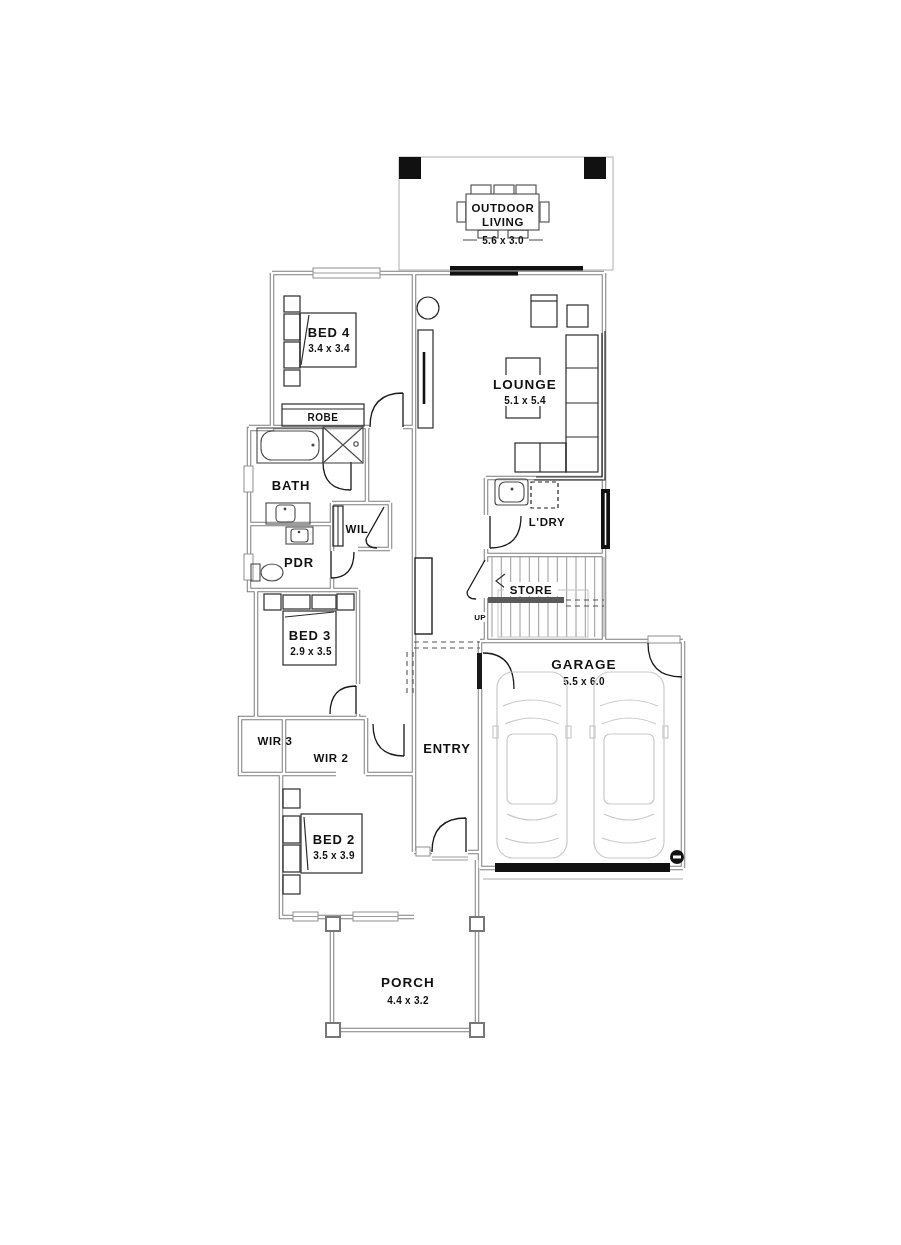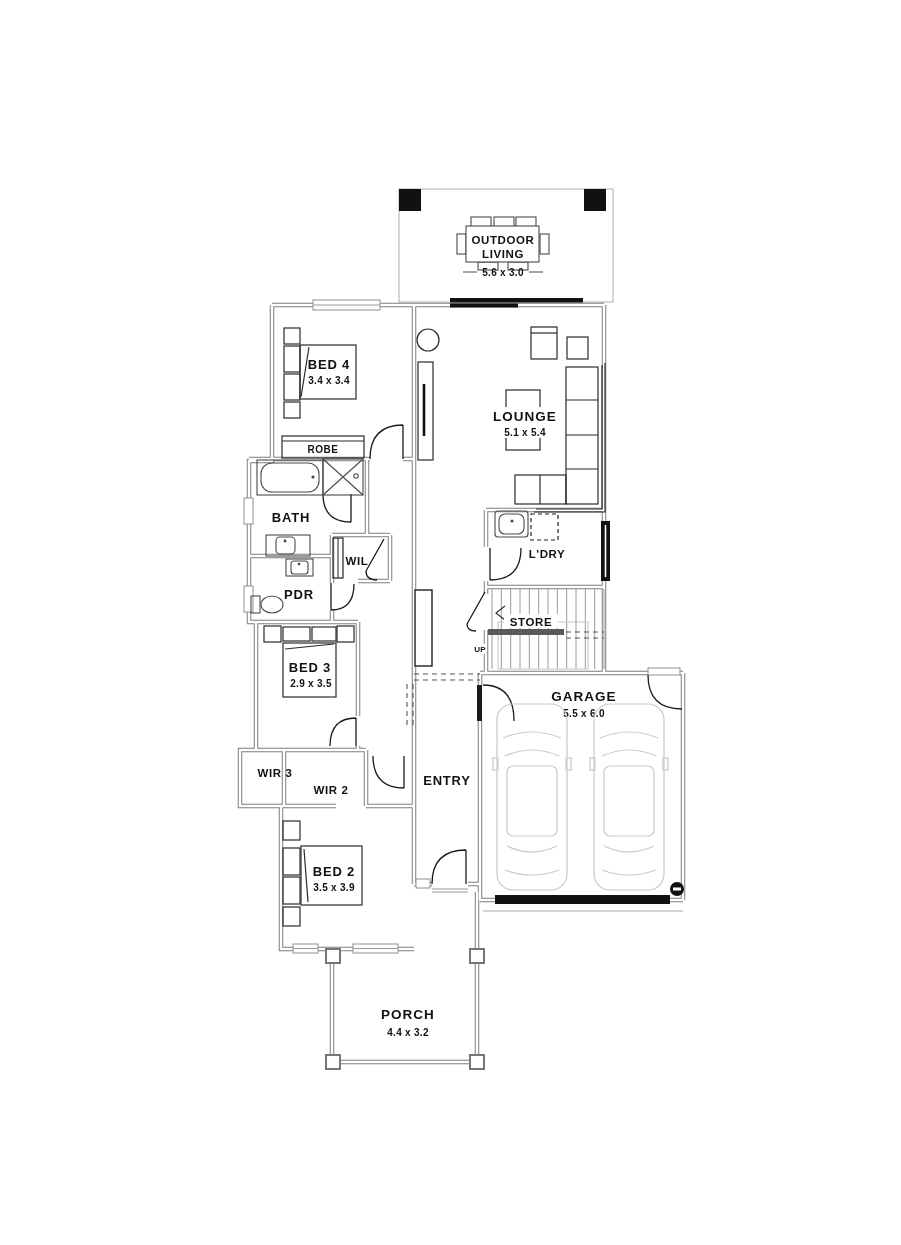--- a/index.html
+++ b/index.html
@@ -1,17 +1,17 @@
 <!DOCTYPE html>
 <html><head>
 <meta charset="utf-8">
 <style>
   html,body{margin:0;padding:0;background:#ffffff;}
   #canvas{position:relative;width:901px;height:1087px;background:#ffffff;overflow:hidden;
-          font-family:"Liberation Sans",sans-serif;margin-top:32px;}
+          font-family:"Liberation Sans",sans-serif;}
   svg{position:absolute;left:0;top:0;}
   text{fill:#111;font-family:"Liberation Sans",sans-serif;font-weight:bold;}
   .room{font-size:13px;letter-spacing:0.8px;}
   .room-lg{font-size:13.5px;letter-spacing:1px;}
   .room-sm{font-size:11.5px;letter-spacing:0.6px;}
   .dims{font-size:10px;letter-spacing:0.3px;}
   .small{font-size:10px;letter-spacing:0.5px;}
   .tiny{font-size:8px;letter-spacing:0.2px;}
   .wall-outer{stroke:#7d7d7d;stroke-width:4.5;fill:none;}
   .wall-inner{stroke:#ffffff;stroke-width:2.5;fill:none;}

